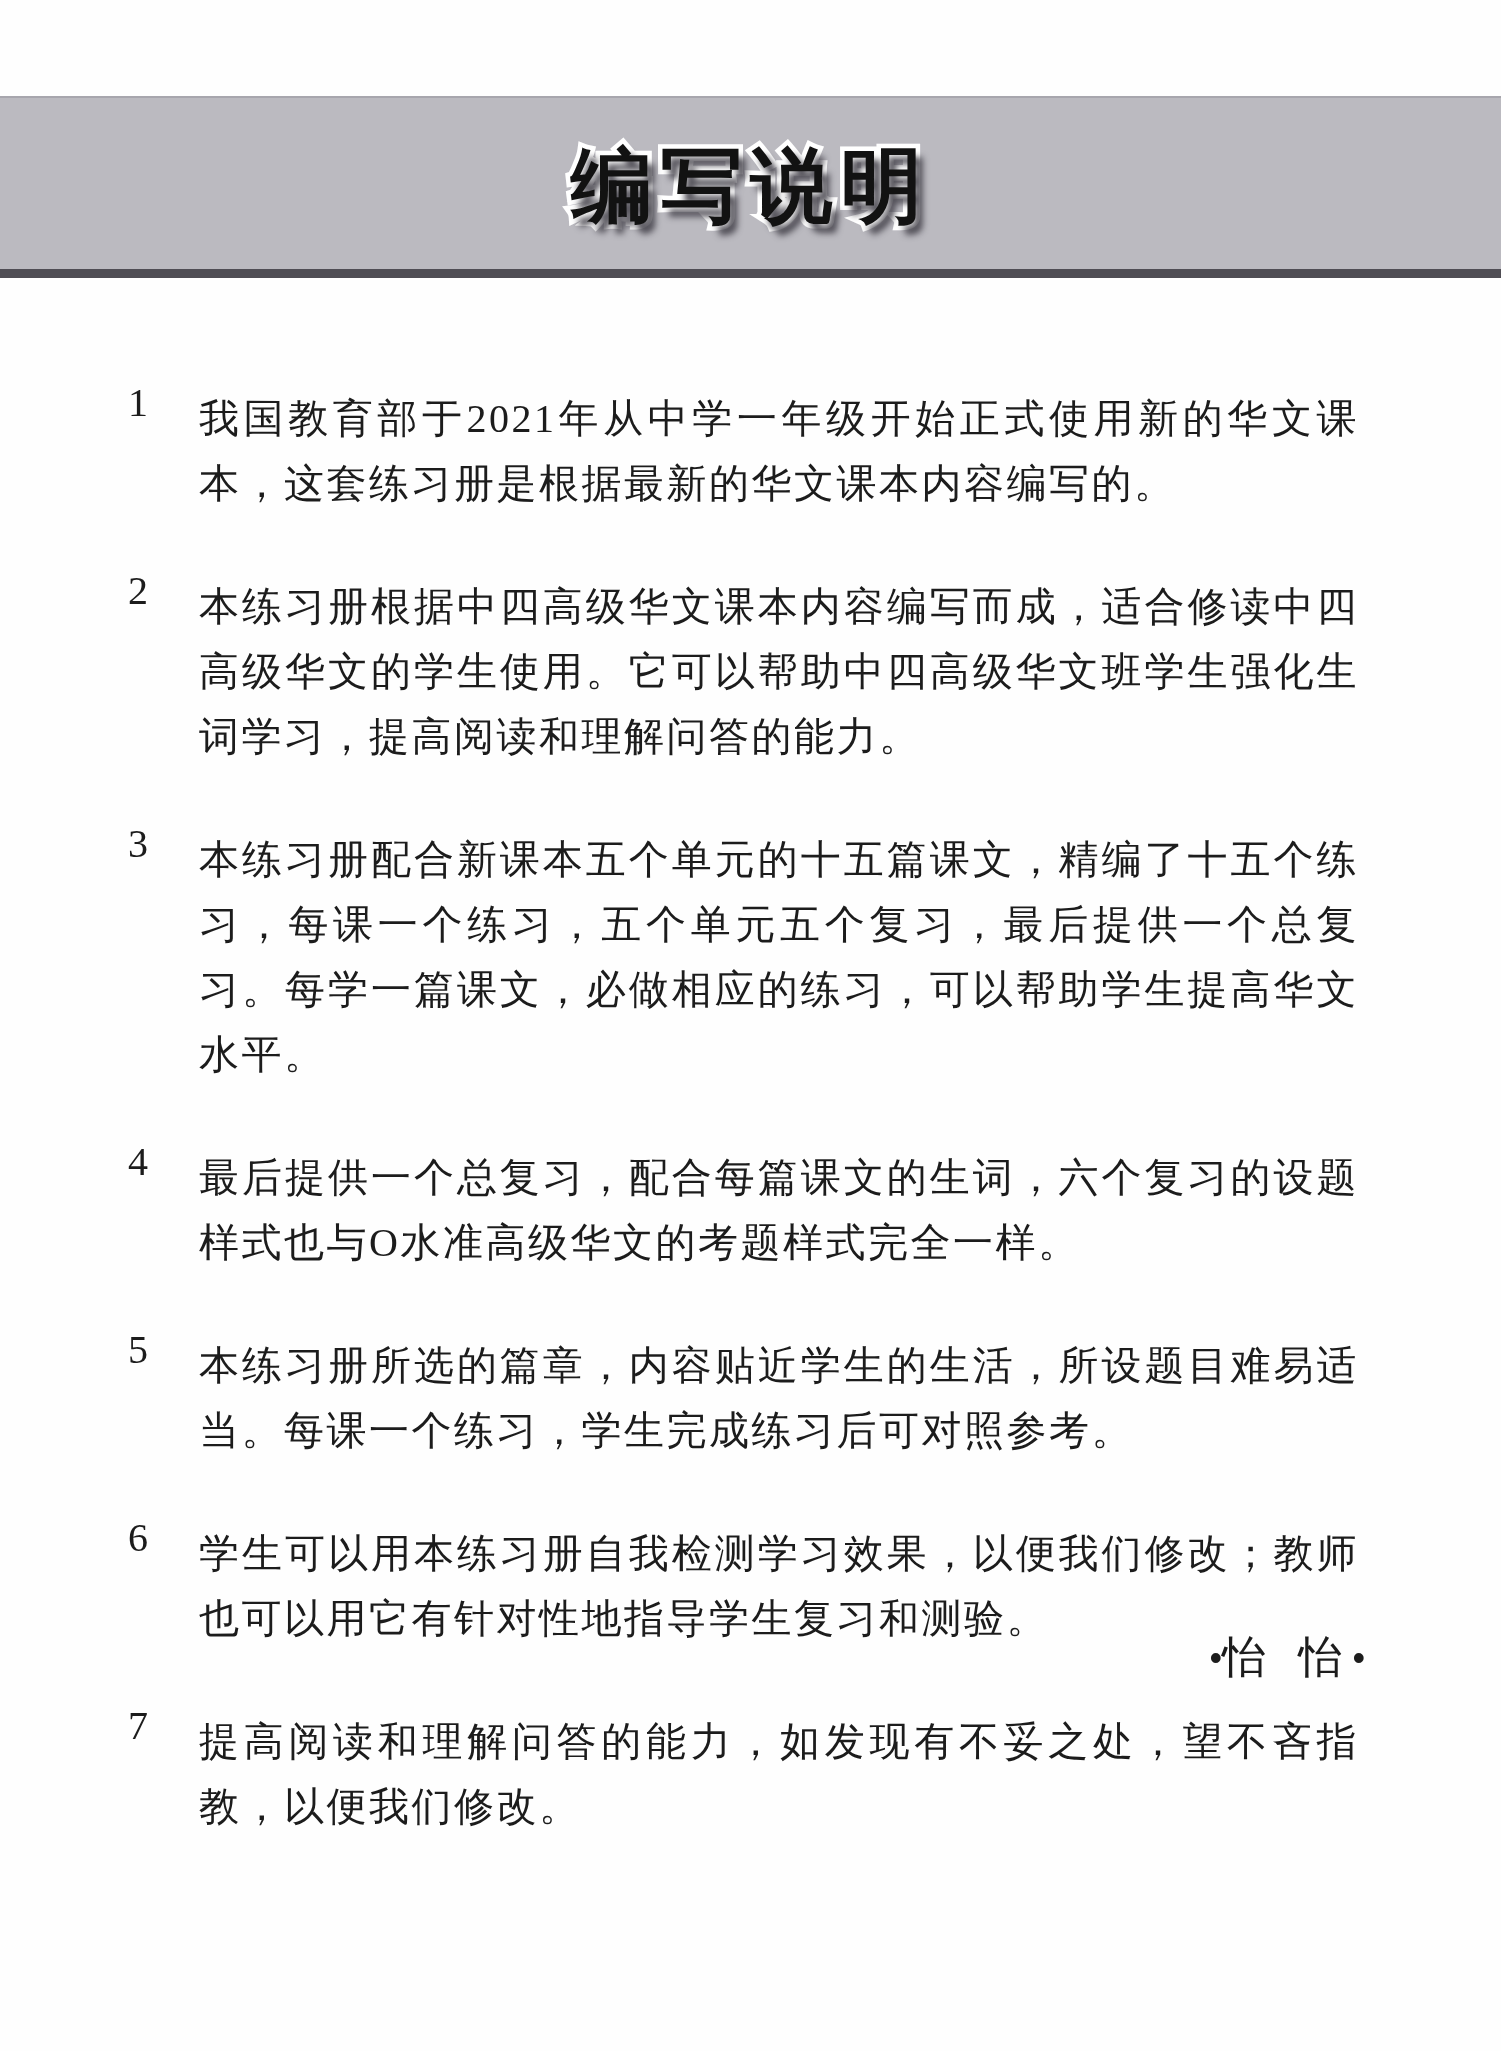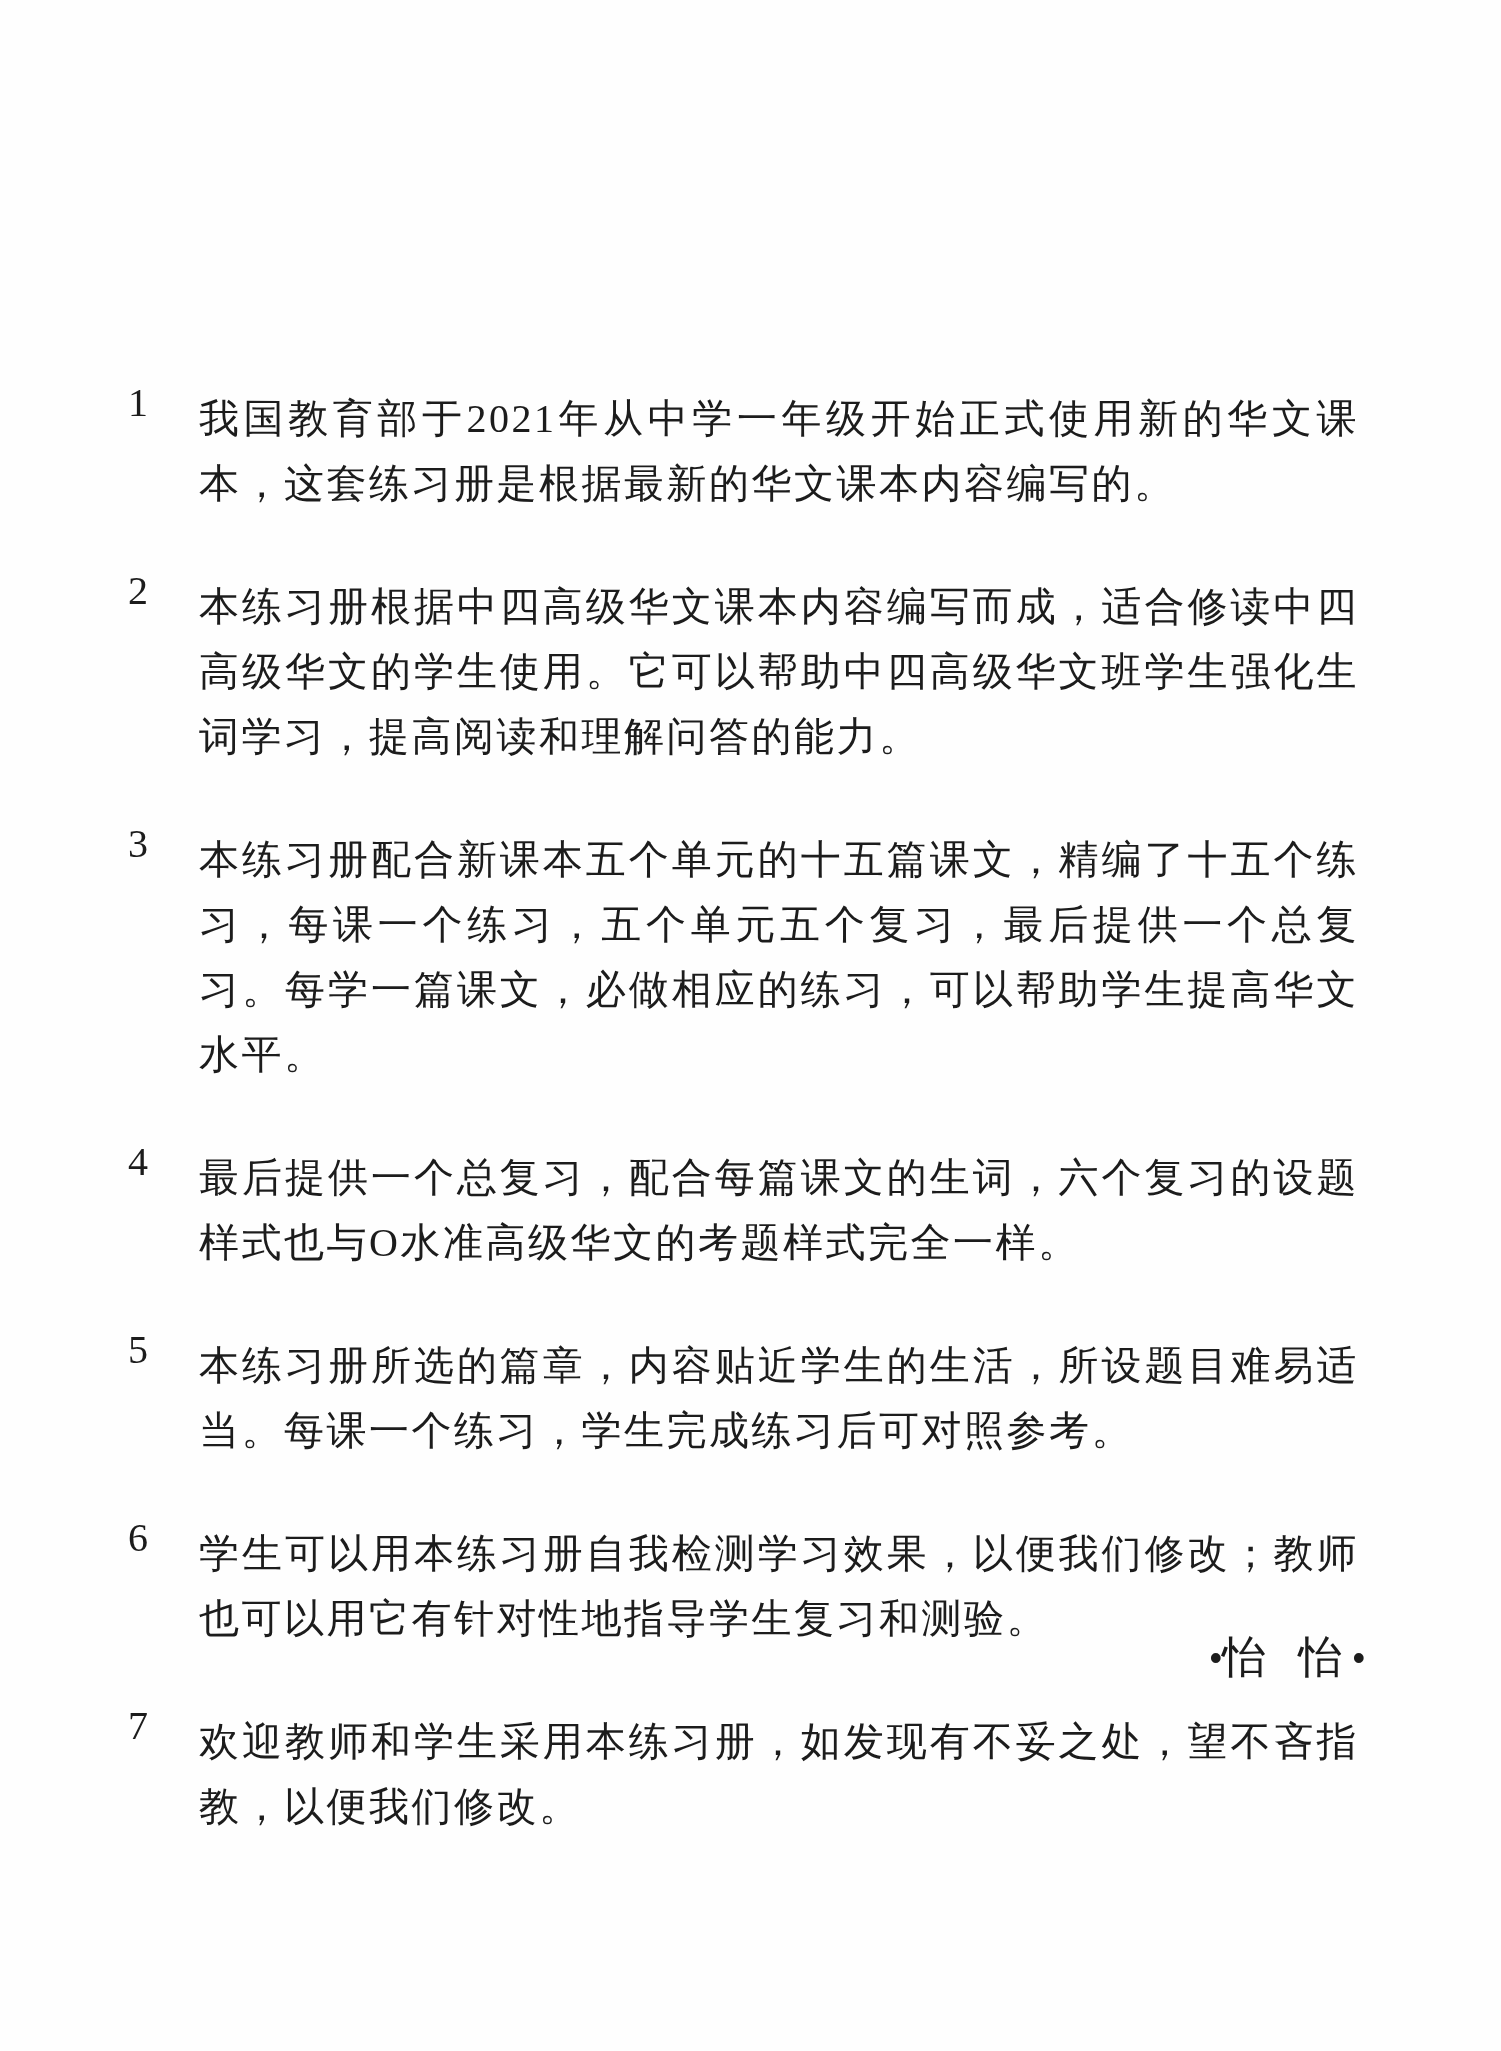--- a/index.html
+++ b/index.html
@@ -86,20 +86,23 @@
   .dot {
     font-size: 36px;
     line-height: 44px;
   }
 </style>
 </head>
 <body>
 
 <div class="page">
 
+  <header class="band">
+    <h1 class="band-title">编写说明</h1>
+  </header>
 
   <main class="content">
 
     <div class="item">
       <span class="num">1</span>
       <p class="txt">我国教育部于2021年从中学一年级开始正式使用新的华文课本，这套练习册是根据最新的华文课本内容编写的。</p>
     </div>
 
     <div class="item">
       <span class="num">2</span>
@@ -121,21 +124,21 @@
       <p class="txt">本练习册所选的篇章，内容贴近学生的生活，所设题目难易适当。每课一个练习，学生完成练习后可对照参考。</p>
     </div>
 
     <div class="item">
       <span class="num">6</span>
       <p class="txt">学生可以用本练习册自我检测学习效果，以便我们修改；教师也可以用它有针对性地指导学生复习和测验。</p>
     </div>
 
     <div class="item">
       <span class="num">7</span>
-      <p class="txt">欢迎教师和学生采用本练习册，如发现有不妥之处，望不吝指教，以便我们修改。</p>
+      <p class="txt">提高阅读和理解问答的能力，如发现有不妥之处，望不吝指教，以便我们修改。</p>
     </div>
 
     <div class="signature">
       <span class="dot">•</span>
       <span class="sig-name">怡 怡</span>
       <span class="dot">•</span>
     </div>
 
   </main>
 

